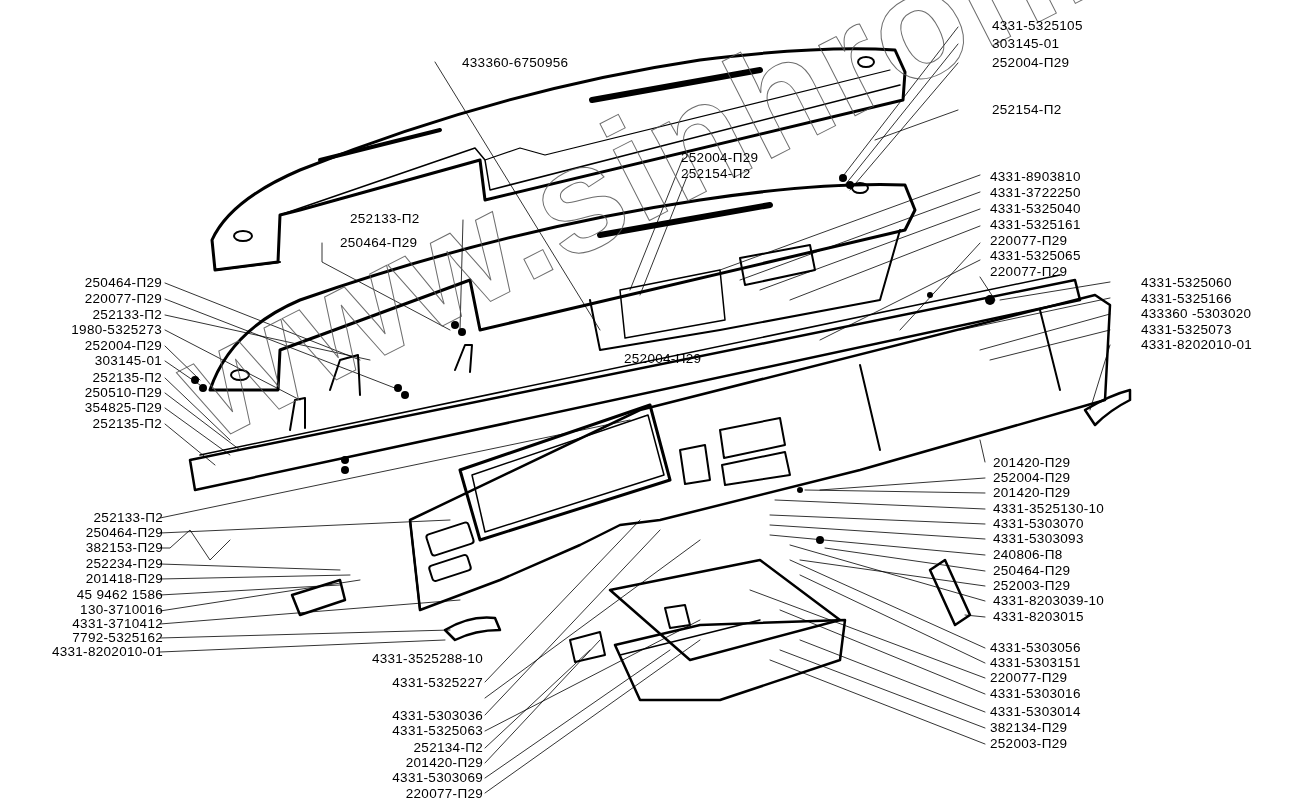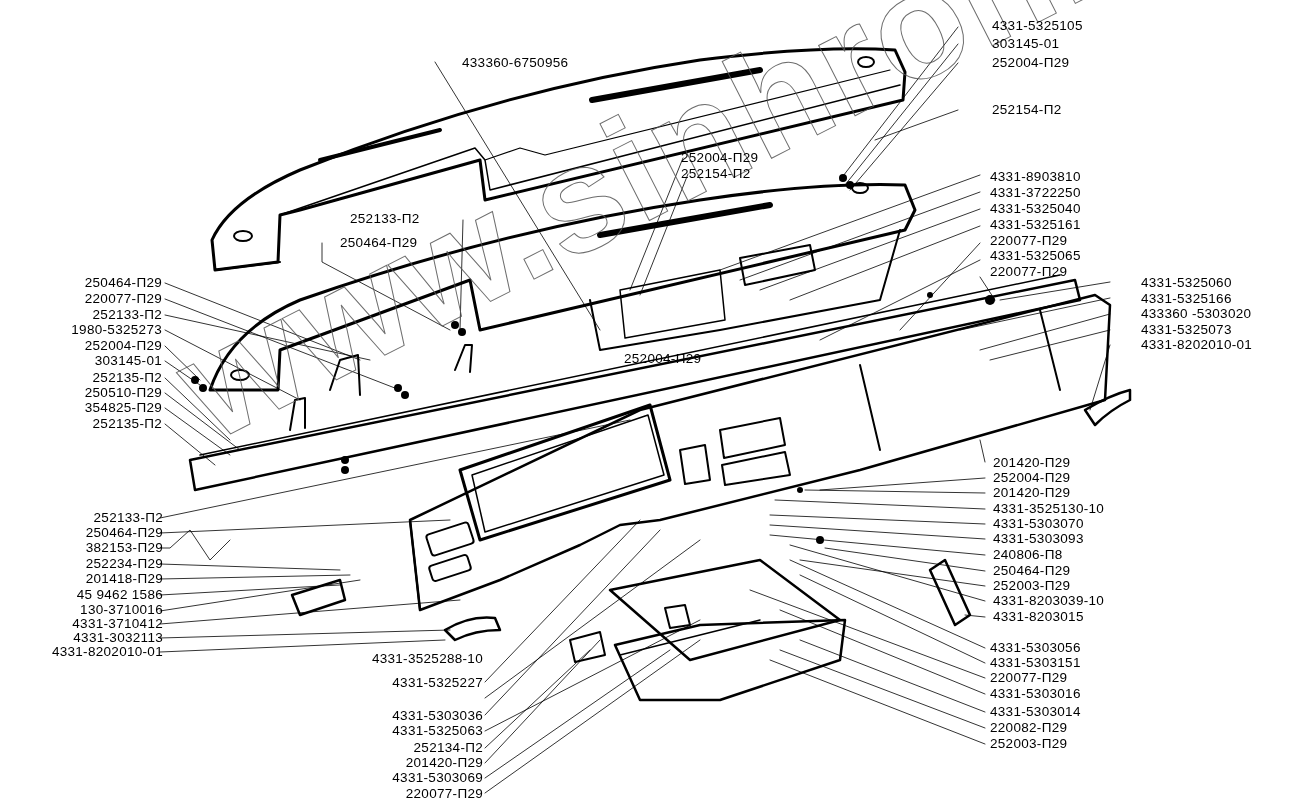--- a/index.html
+++ b/index.html
@@ -225,31 +225,31 @@
 
 <div>
   <div class="lbl r" style="right:1130px;top:511px">252133-П2</div>
   <div class="lbl r" style="right:1130px;top:526px">250464-П29</div>
   <div class="lbl r" style="right:1130px;top:541px">382153-П29</div>
   <div class="lbl r" style="right:1130px;top:557px">252234-П29</div>
   <div class="lbl r" style="right:1130px;top:572px">201418-П29</div>
   <div class="lbl r" style="right:1130px;top:588px">45 9462 1586</div>
   <div class="lbl r" style="right:1130px;top:603px">130-3710016</div>
   <div class="lbl r" style="right:1130px;top:617px">4331-3710412</div>
-  <div class="lbl r" style="right:1130px;top:631px">4331-3032113</div>
+  <div class="lbl r" style="right:1130px;top:631px">7792-5325162</div>
   <div class="lbl r" style="right:1130px;top:645px">4331-8202010-01</div>
 </div>
 
 <div>
   <div class="lbl" style="left:990px;top:641px">4331-5303056</div>
   <div class="lbl" style="left:990px;top:656px">4331-5303151</div>
   <div class="lbl" style="left:990px;top:671px">220077-П29</div>
   <div class="lbl" style="left:990px;top:687px">4331-5303016</div>
   <div class="lbl" style="left:990px;top:705px">4331-5303014</div>
-  <div class="lbl" style="left:990px;top:721px">220082-П29</div>
+  <div class="lbl" style="left:990px;top:721px">382134-П29</div>
   <div class="lbl" style="left:990px;top:737px">252003-П29</div>
 </div>
 
 <div>
   <div class="lbl r" style="right:810px;top:676px">4331-5325227</div>
   <div class="lbl r" style="right:810px;top:652px">4331-3525288-10</div>
   <div class="lbl r" style="right:810px;top:709px">4331-5303036</div>
   <div class="lbl r" style="right:810px;top:724px">4331-5325063</div>
   <div class="lbl r" style="right:810px;top:741px">252134-П2</div>
   <div class="lbl r" style="right:810px;top:756px">201420-П29</div>

